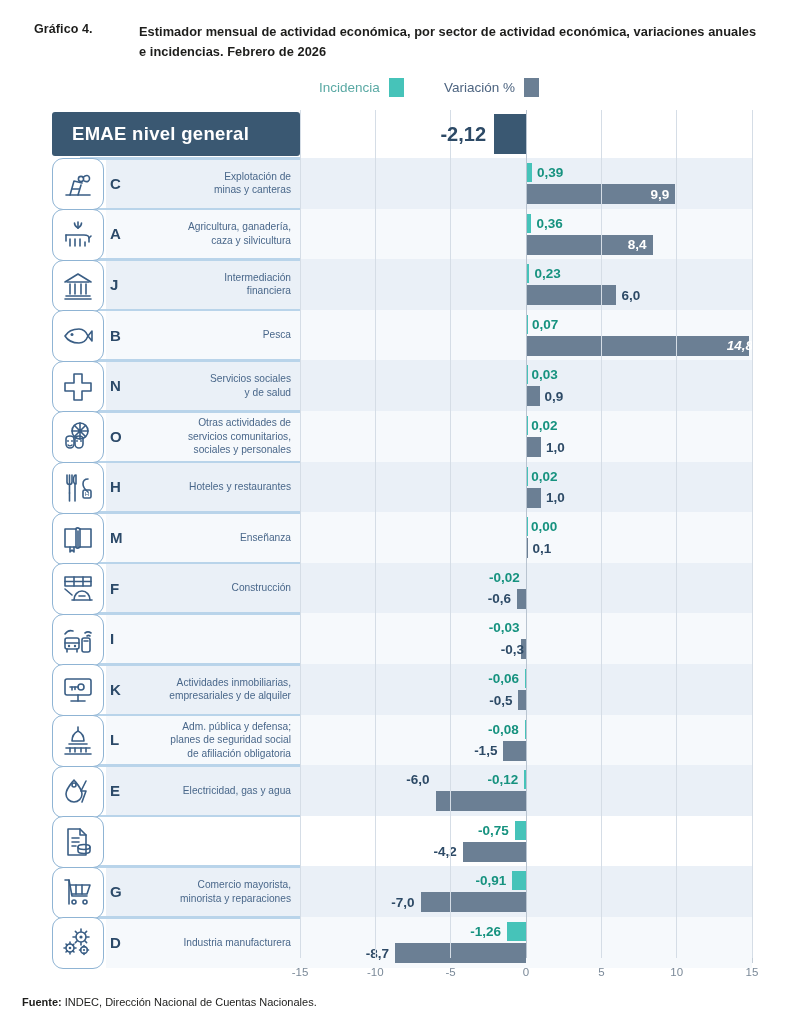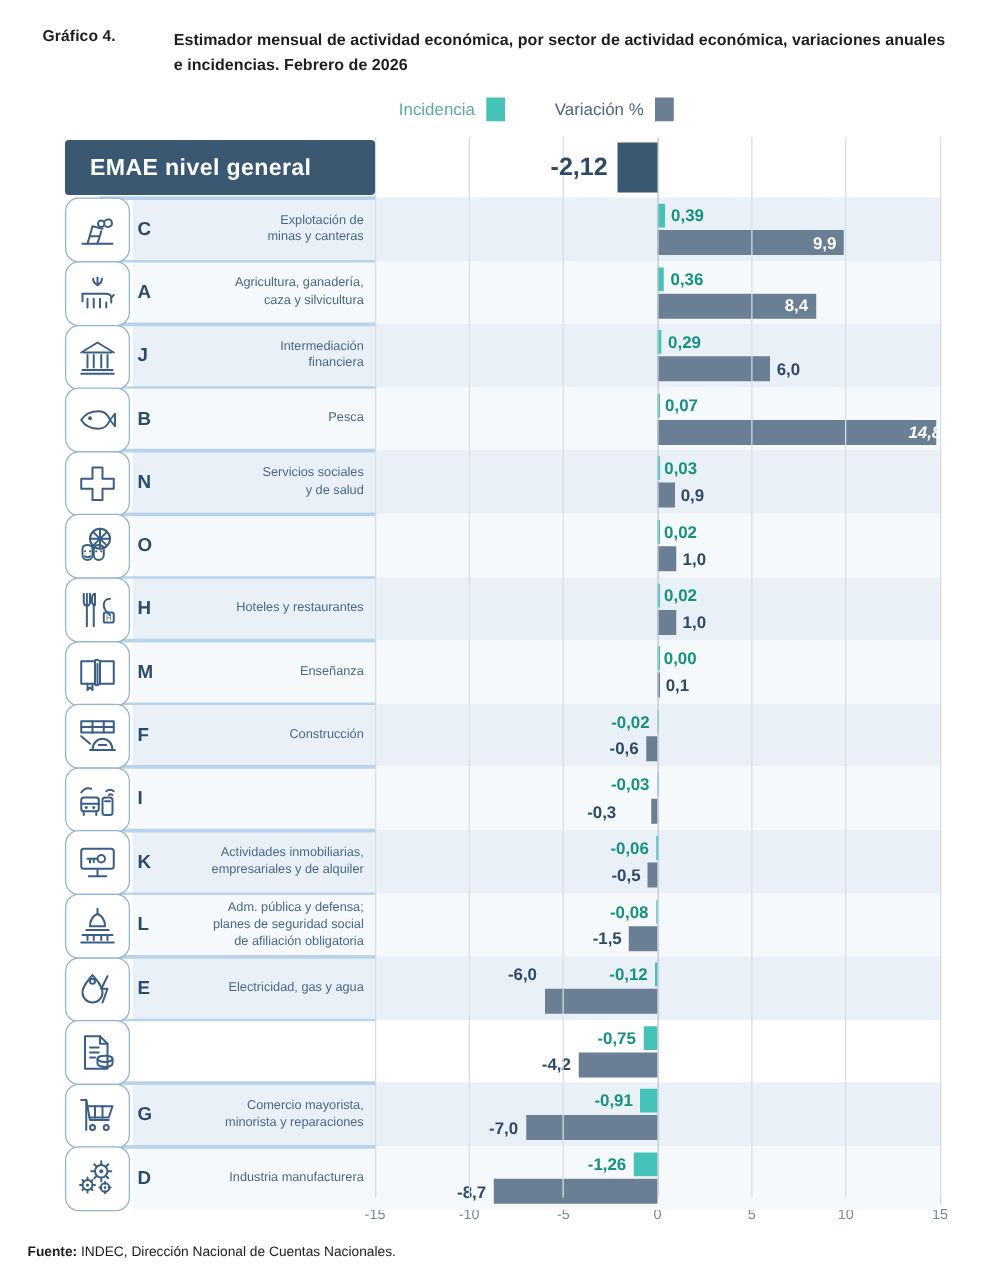--- a/index.html
+++ b/index.html
@@ -190,21 +190,21 @@
       <div class="iconbox" style="top: 149.5px;">
         <svg width="34" height="34" viewBox="0 0 34 34">
           <path stroke="#3a5e85" stroke-width="1.6" fill="none" stroke-linecap="round" stroke-linejoin="round" d="M4 13L17 5l13 8"></path>
           <path stroke="#3a5e85" stroke-width="1.6" fill="none" stroke-linecap="round" stroke-linejoin="round" d="M6 13h22"></path>
           <path stroke="#3a5e85" stroke-width="1.6" fill="none" stroke-linecap="round" stroke-linejoin="round" d="M9 15v10M14 15v10M20 15v10M25 15v10"></path>
           <path stroke="#3a5e85" stroke-width="1.6" fill="none" stroke-linecap="round" stroke-linejoin="round" d="M5 27h24"></path>
           <path stroke="#3a5e85" stroke-width="1.6" fill="none" stroke-linecap="round" stroke-linejoin="round" d="M4 30h26"></path>
         </svg>
       </div>
       <div class="bar bar-inc" style="left: 480px; width: 3.46533px; top: 154.2px; height: 19px; background: rgb(70, 195, 185);"></div>
-      <div class="vlab inc" style="top: 157.2px; left: 488.465px;">0,29</div>
+      <div class="vlab inc" style="top: 157.2px; left: 488.465px;">0,23</div>
       <div class="bar bar-var" style="left: 480px; width: 90.4px; top: 175.2px; height: 20px; background: rgb(107, 127, 148);"></div>
       <div class="vlab var" style="top: 178.7px; left: 575.4px;">6,0</div>
       <div class="row" style="top: 199.8px; height: 50.6px;">
         <div class="labelcell">
           <div class="code">B</div>
           <div class="sector">
             <div>Pesca</div>
           </div>
         </div>
         <div class="plot"></div>
@@ -237,20 +237,25 @@
           <path stroke="#3a5e85" stroke-width="1.6" fill="none" stroke-linecap="round" stroke-linejoin="round" d="M13 4h8v9h9v8h-9v9h-8v-9H4v-8h9V4z"></path>
         </svg>
       </div>
       <div class="bar bar-inc" style="left: 480px; width: 1.5px; top: 255.4px; height: 19px; background: rgb(70, 195, 185);"></div>
       <div class="vlab inc" style="top: 258.4px; left: 485.452px;">0,03</div>
       <div class="bar bar-var" style="left: 480px; width: 13.56px; top: 276.4px; height: 20px; background: rgb(107, 127, 148);"></div>
       <div class="vlab var" style="top: 279.9px; left: 498.56px;">0,9</div>
       <div class="row" style="top: 301px; height: 50.6px;">
         <div class="labelcell">
           <div class="code">O</div>
+          <div class="sector">
+            <div>Otras actividades de</div>
+            <div>servicios comunitarios,</div>
+            <div>sociales y personales</div>
+          </div>
         </div>
         <div class="plot"></div>
       </div>
       <div class="sep" style="top: 300px;"></div>
       <div class="iconbox" style="top: 301.3px;">
         <svg width="34" height="34" viewBox="0 0 34 34">
           <circle stroke="#3a5e85" stroke-width="1.6" fill="none" stroke-linecap="round" stroke-linejoin="round" cx="19" cy="11" r="8"></circle>
           <path stroke="#3a5e85" stroke-width="1.6" fill="none" stroke-linecap="round" stroke-linejoin="round" d="M19 3v16M11 11h16M13.5 5.5l11 11M24.5 5.5l-11 11"></path>
           <path stroke="#3a5e85" stroke-width="1.6" fill="none" stroke-linecap="round" stroke-linejoin="round" d="M5 19c0-2 2-3 4-3s4 1 4 3v5a4 4 0 01-8 0v-5z"></path>
           <circle cx="7" cy="21" r="0.9" fill="#3a5e85"></circle>
@@ -356,21 +361,21 @@
           <circle cx="8" cy="23" r="1.2" fill="#3a5e85"></circle>
           <circle cx="14" cy="23" r="1.2" fill="#3a5e85"></circle>
           <path stroke="#3a5e85" stroke-width="1.6" fill="none" stroke-linecap="round" stroke-linejoin="round" d="M6 26v3M16 26v3"></path>
           <rect stroke="#3a5e85" stroke-width="1.6" fill="none" stroke-linecap="round" stroke-linejoin="round" x="21" y="15" width="8" height="14" rx="2"></rect>
           <path stroke="#3a5e85" stroke-width="1.6" fill="none" stroke-linecap="round" stroke-linejoin="round" d="M23 18h4"></path>
         </svg>
       </div>
       <div class="bar bar-inc" style="left: 479.548px; width: 1.5px; top: 508.4px; height: 19px; background: rgb(70, 195, 185);"></div>
       <div class="vlab inc" style="top: 511.4px; left: 473.548px; transform: translateX(-100%);">-0,03</div>
       <div class="bar bar-var" style="left: 475.48px; width: 4.52px; top: 529.4px; height: 20px; background: rgb(107, 127, 148);"></div>
-      <div class="vlab var" style="top: 532.9px; left: 447px; transform: translateX(-100%);">-0,3</div>
+      <div class="vlab var" style="top: 532.9px; left: 478px; transform: translateX(-100%);">-0,3</div>
       <div class="row shade" style="top: 554px; height: 50.6px;">
         <div class="labelcell">
           <div class="code">K</div>
           <div class="sector">
             <div>Actividades inmobiliarias,</div>
             <div>empresariales y de alquiler</div>
           </div>
         </div>
         <div class="plot"></div>
       </div>

